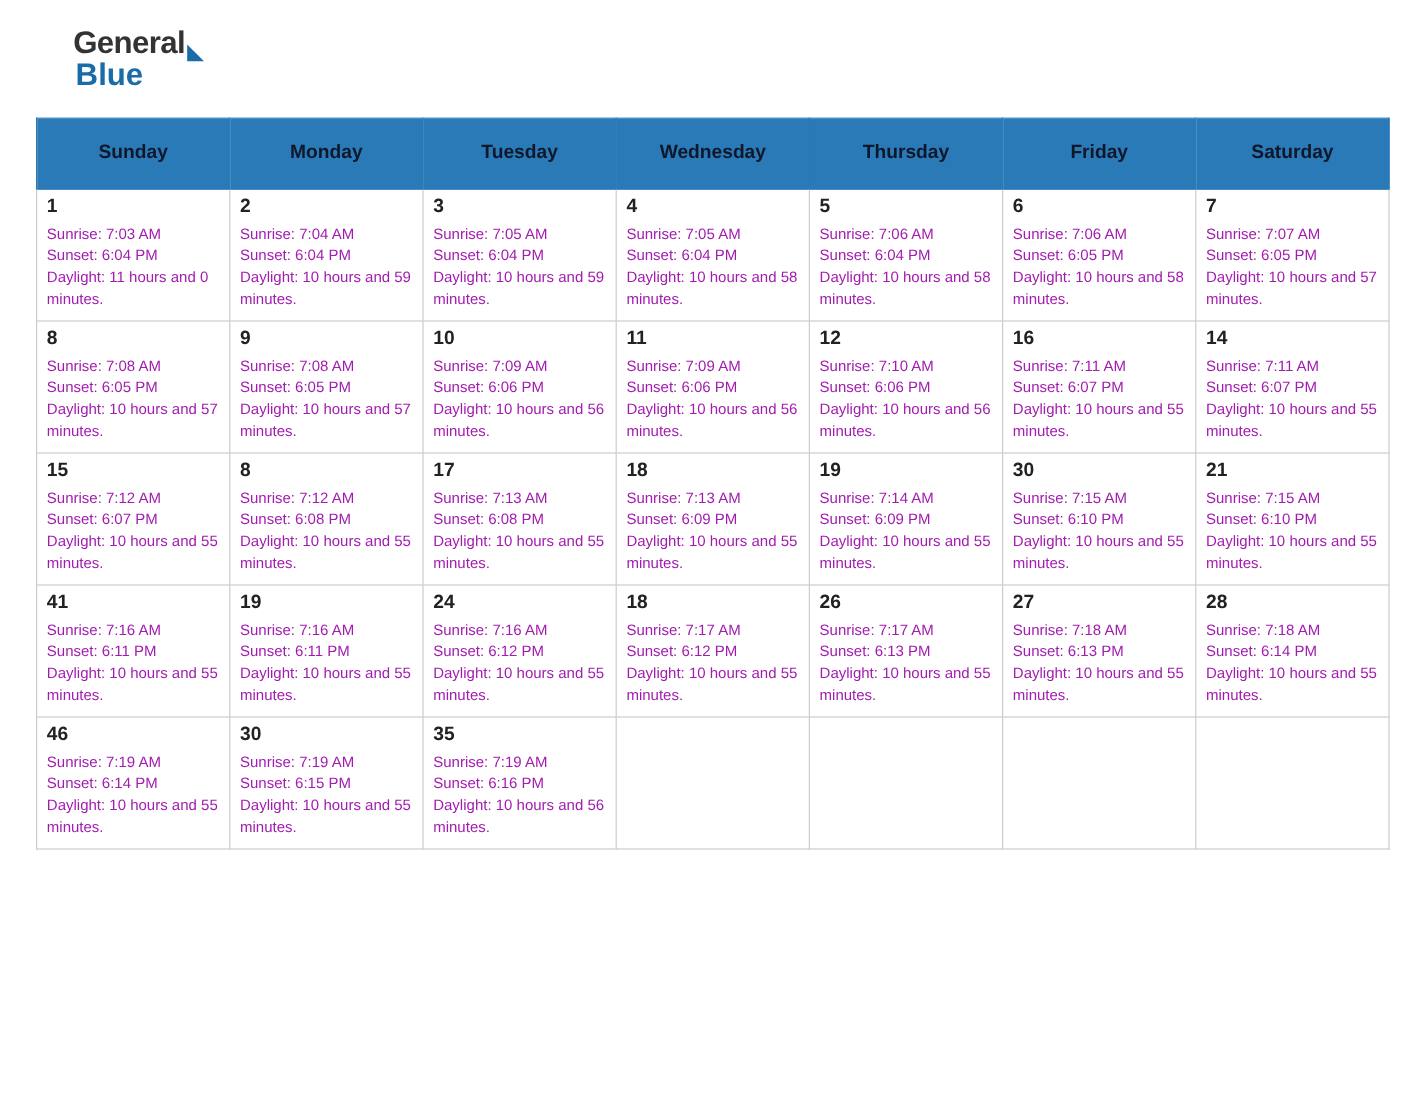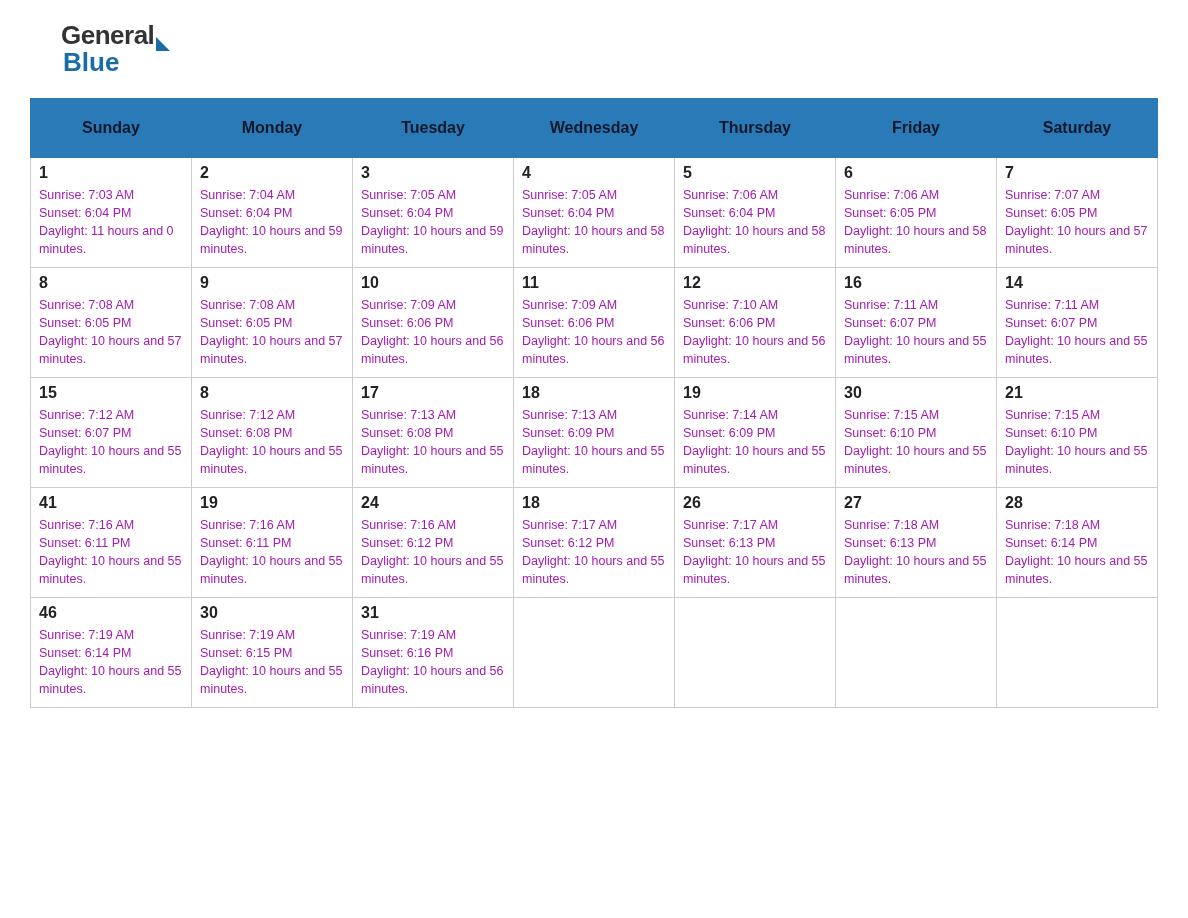--- a/index.html
+++ b/index.html
@@ -250,21 +250,21 @@
       <tr>
         <td>
           <span class="day-number">46</span>
           <span class="day-info">Sunrise: 7:19 AM<br>Sunset: 6:14 PM<br>Daylight: 10 hours and 55 minutes.</span>
         </td>
         <td>
           <span class="day-number">30</span>
           <span class="day-info">Sunrise: 7:19 AM<br>Sunset: 6:15 PM<br>Daylight: 10 hours and 55 minutes.</span>
         </td>
         <td>
-          <span class="day-number">31</span>
+          <span class="day-number">35</span>
           <span class="day-info">Sunrise: 7:19 AM<br>Sunset: 6:16 PM<br>Daylight: 10 hours and 56 minutes.</span>
         </td>
         <td class="empty-cell"></td>
         <td class="empty-cell"></td>
         <td class="empty-cell"></td>
         <td class="empty-cell"></td>
       </tr>
     </tbody>
 </table>
 

